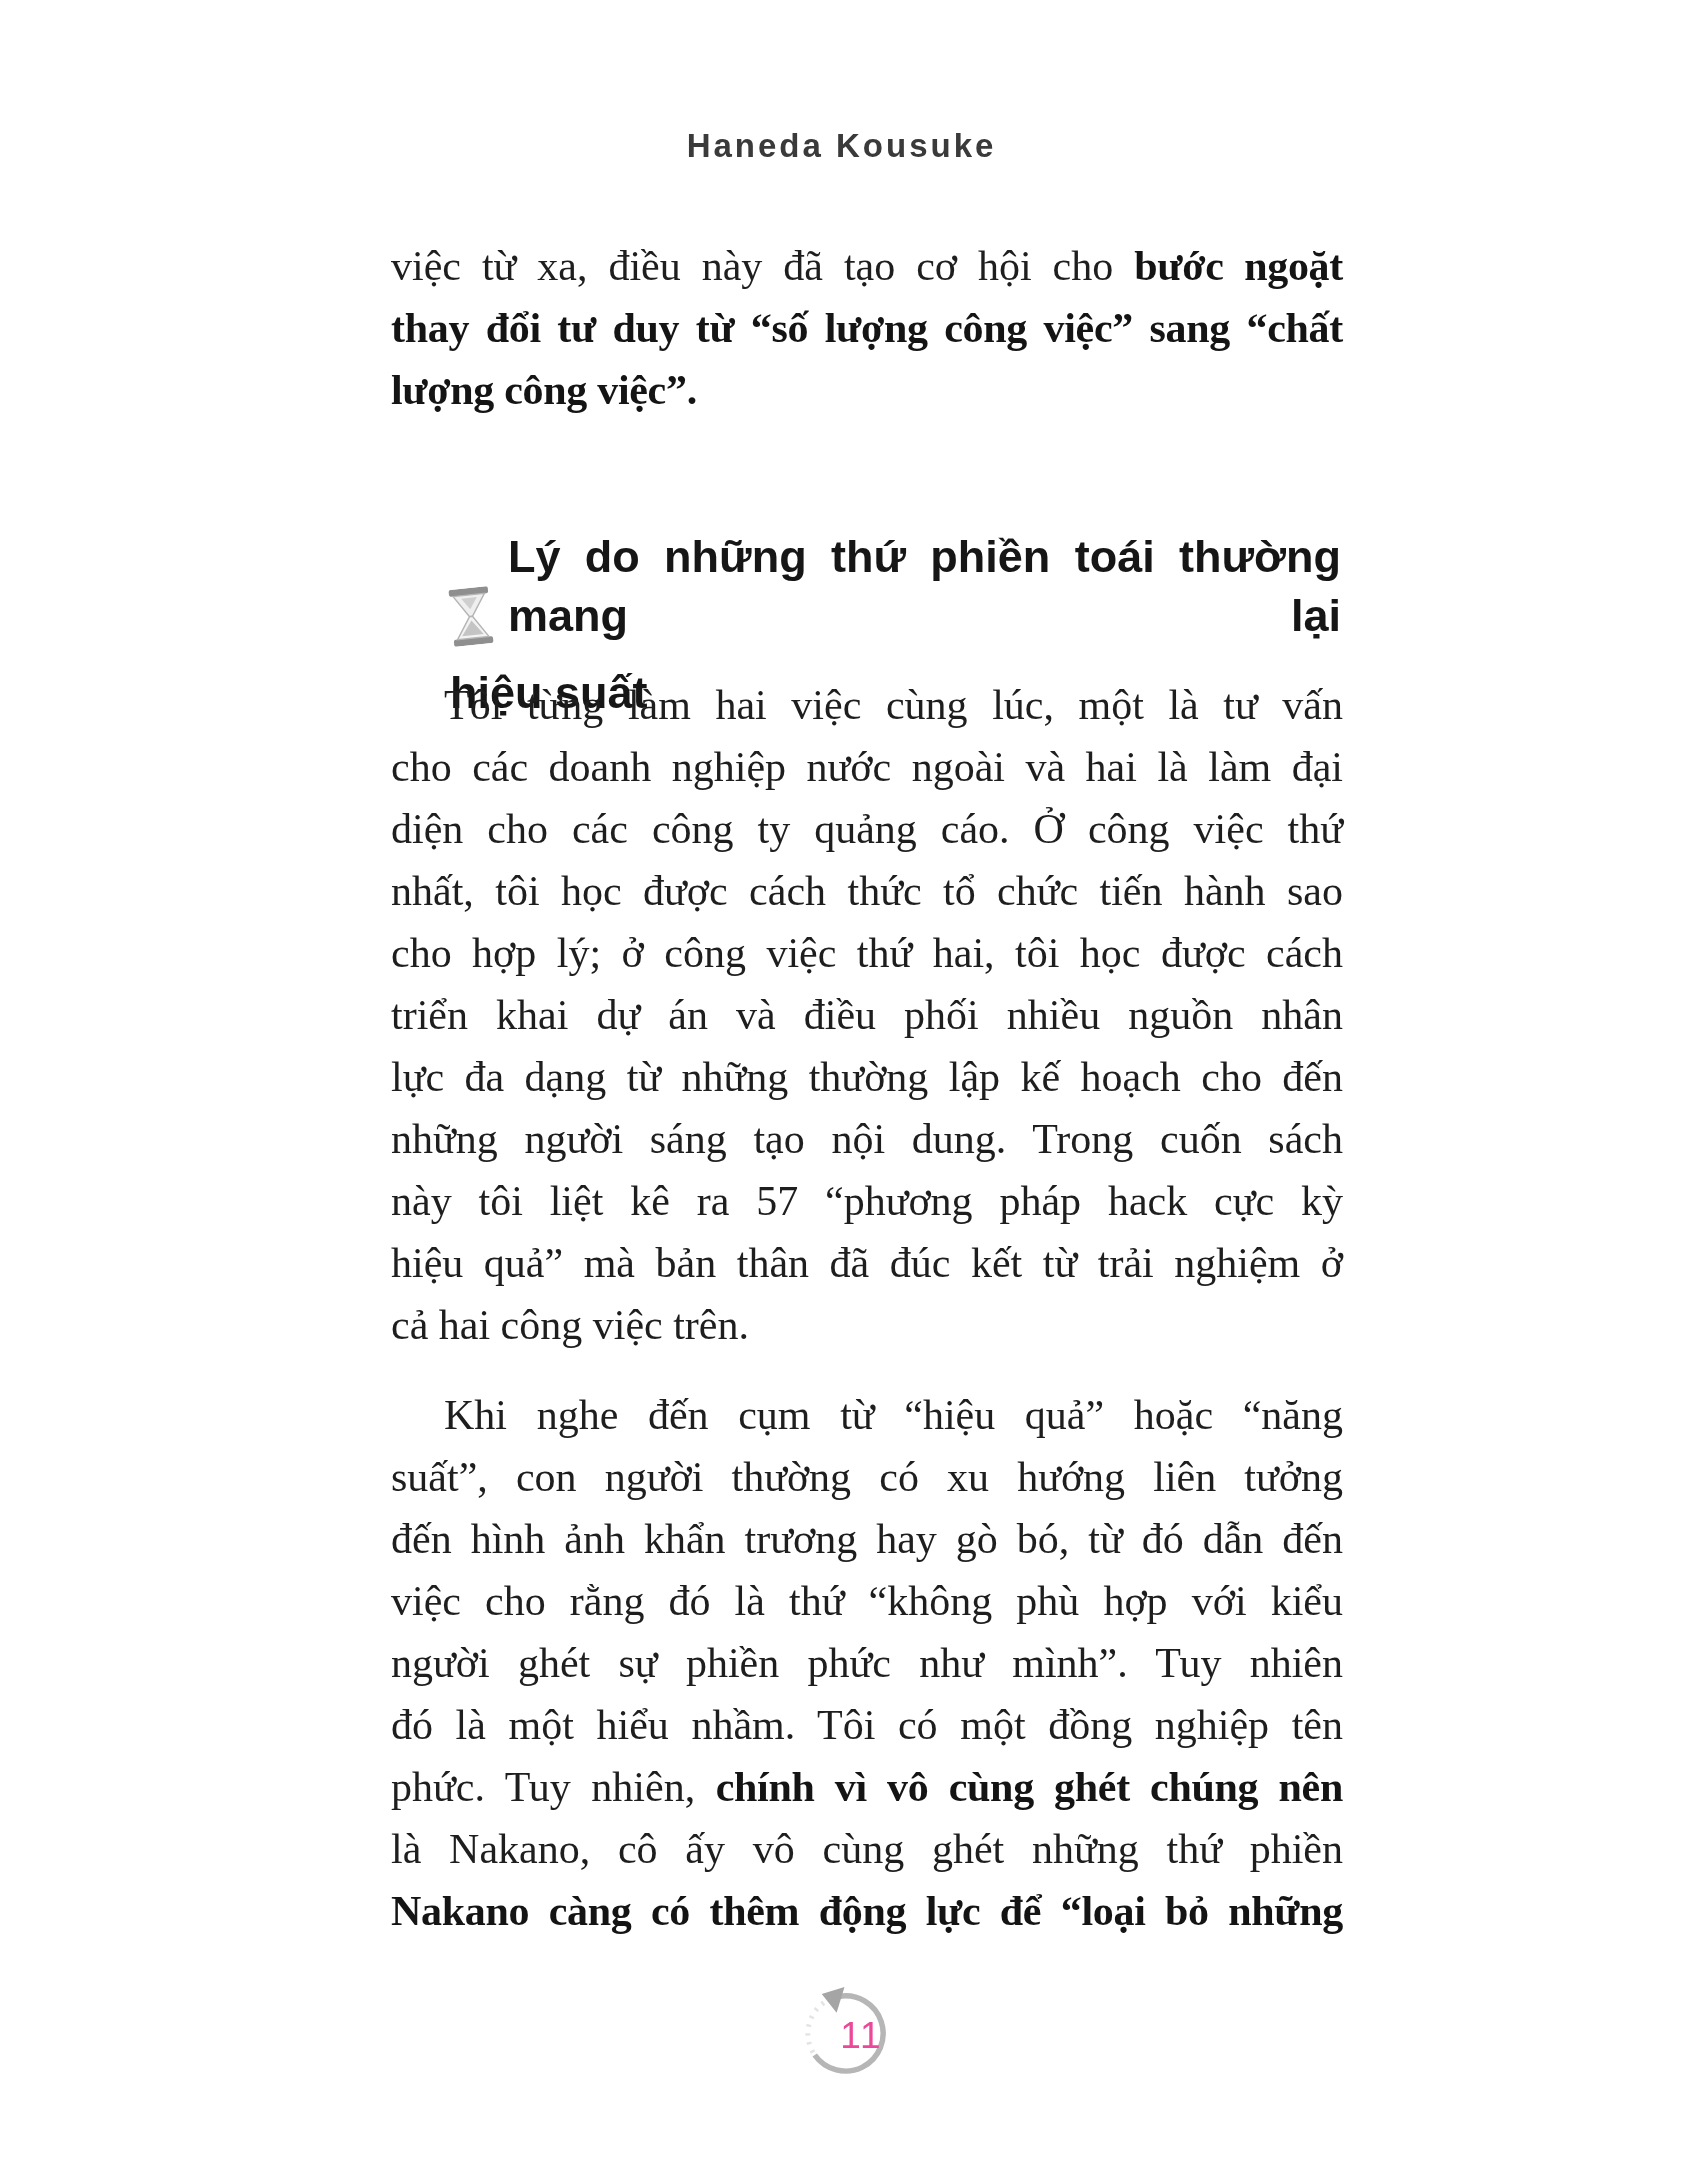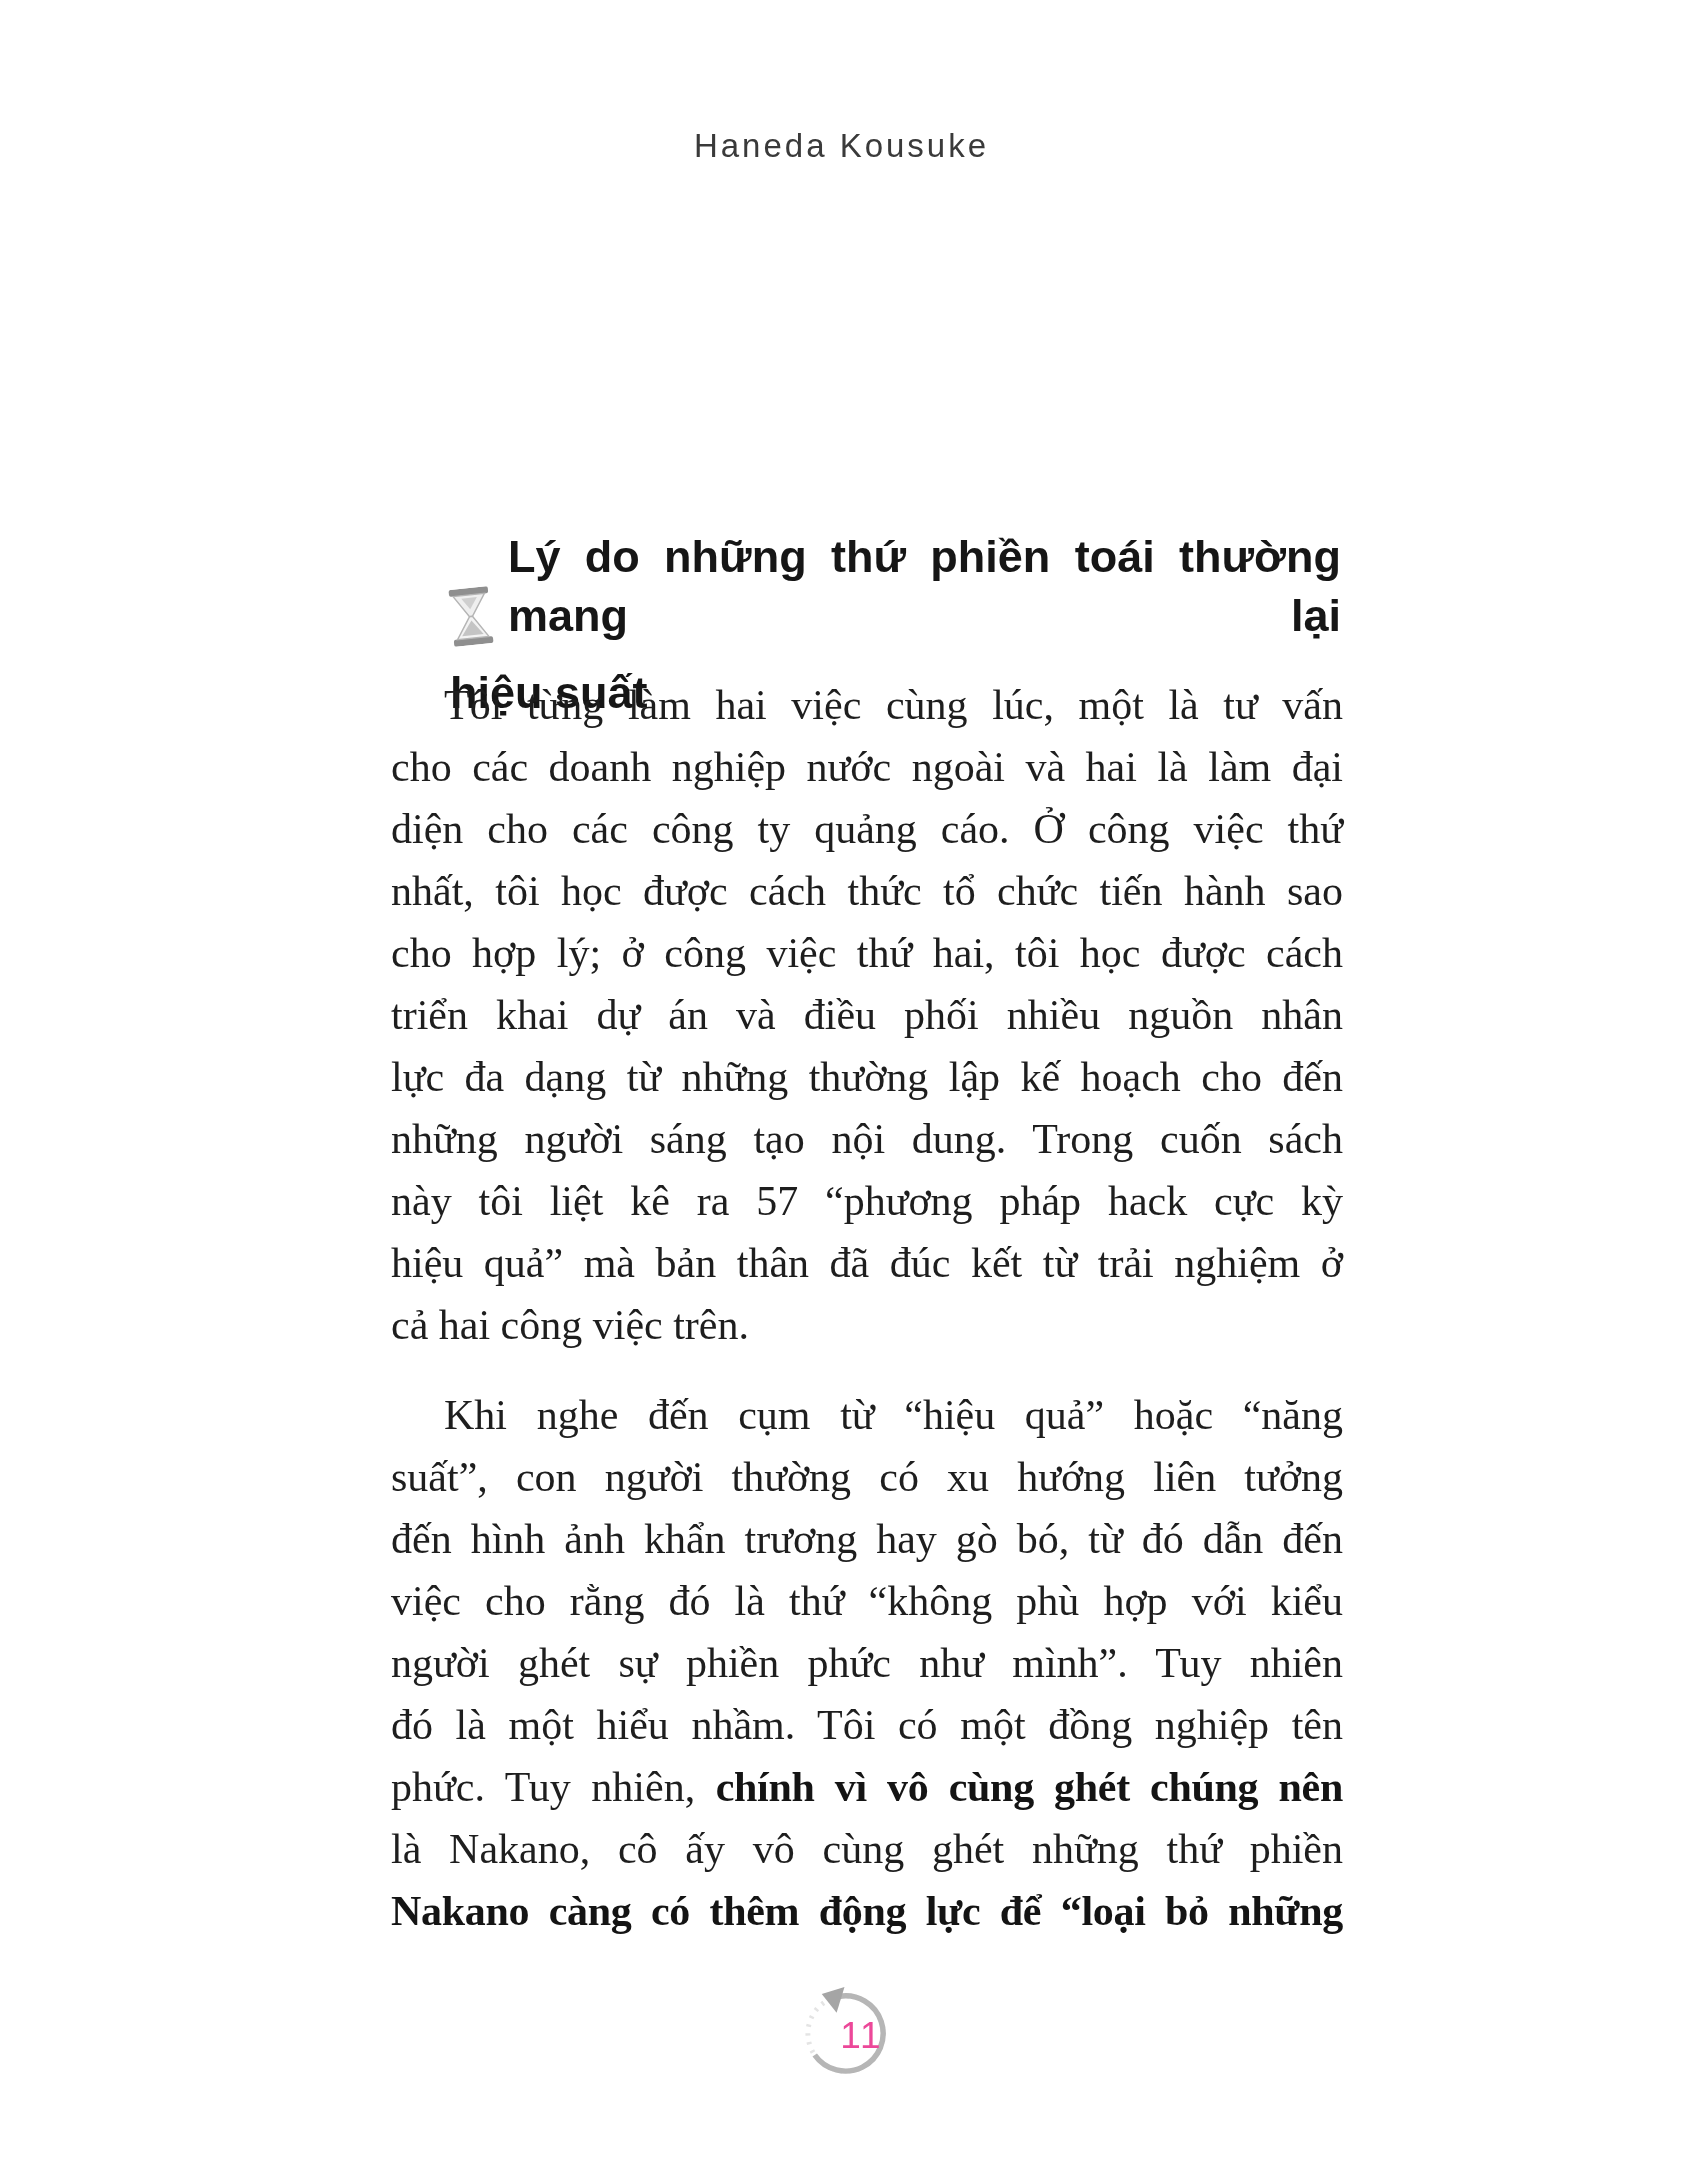--- a/index.html
+++ b/index.html
@@ -3,21 +3,21 @@
 <meta charset="utf-8">
 <style>
   html,body{margin:0;padding:0;background:#ffffff;}
   .page{
     position:relative;width:1683px;height:2178px;background:#ffffff;overflow:hidden;
     font-family:"Liberation Serif","DejaVu Serif",serif;color:#1e1e1e;
   }
   .runhead{
     position:absolute;top:127px;left:0;width:1683px;text-align:center;
     font-family:"Liberation Sans","DejaVu Sans",sans-serif;
-    font-size:33px;letter-spacing:3px;color:#3a3a3a;font-weight:400;
+    font-size:33px;letter-spacing:3px;color:#3a3a3a;font-weight:700;
   }
   .para{
     position:absolute;left:391px;width:952px;
     font-size:42px;line-height:62px;
   }
   .p1{top:235px;}
   .p2{top:674px;}
   .p3{top:1384px;}
   .tline{white-space:normal;}
   .tline.just{text-align:justify;text-align-last:justify;}
@@ -42,20 +42,25 @@
     font-size:37px;color:#ec4899;letter-spacing:2px;
   }
 </style>
 </head>
 <body>
 
 <div class="page">
 
   <div class="runhead">Haneda Kousuke</div>
 
+  <div class="para p1">
+      <div class="tline just"><span class="n">việc từ xa, điều này đã tạo cơ hội cho </span><span class="b">bước ngoặt</span></div>
+      <div class="tline just"><span class="b">thay đổi tư duy từ “số lượng công việc” sang “chất</span></div>
+      <div class="tline"><span class="b">lượng công việc”.</span></div>
+    </div>
 
   <div class="heading">
     <div class="hl1">
       <span class="hicon">
         <svg width="42" height="57" viewBox="0 0 42 58" xmlns="http://www.w3.org/2000/svg">
           <rect x="1" y="0" width="40" height="7" rx="2" fill="#8f8f8f"></rect>
           <rect x="1" y="51" width="40" height="7" rx="2" fill="#8f8f8f"></rect>
           <polygon points="5,7 37,7 22.5,29 19.5,29" fill="#efefef" stroke="#b5b5b5" stroke-width="1.5"></polygon>
           <polygon points="19.5,29 22.5,29 37,51 5,51" fill="#f3f3f3" stroke="#b5b5b5" stroke-width="1.5"></polygon>
           <polygon points="13,10 29,10 21,21.5" fill="#cfcfcf"></polygon>

